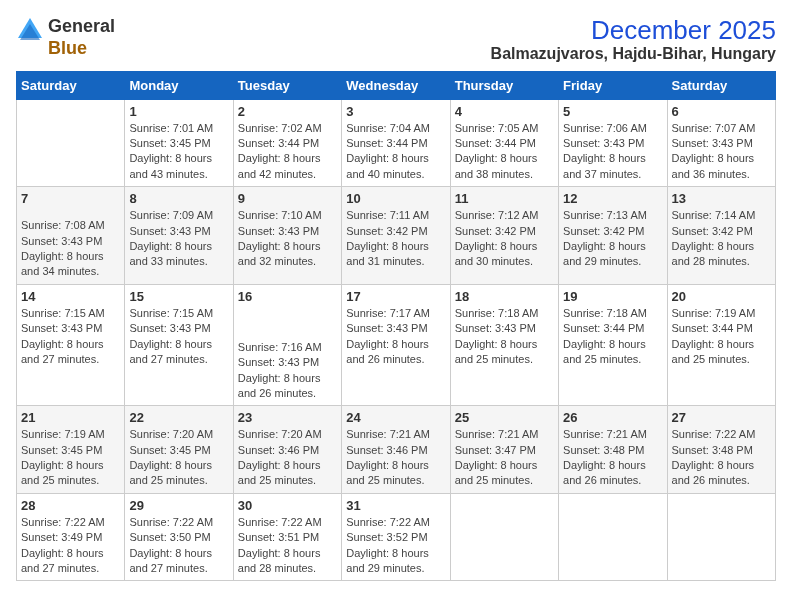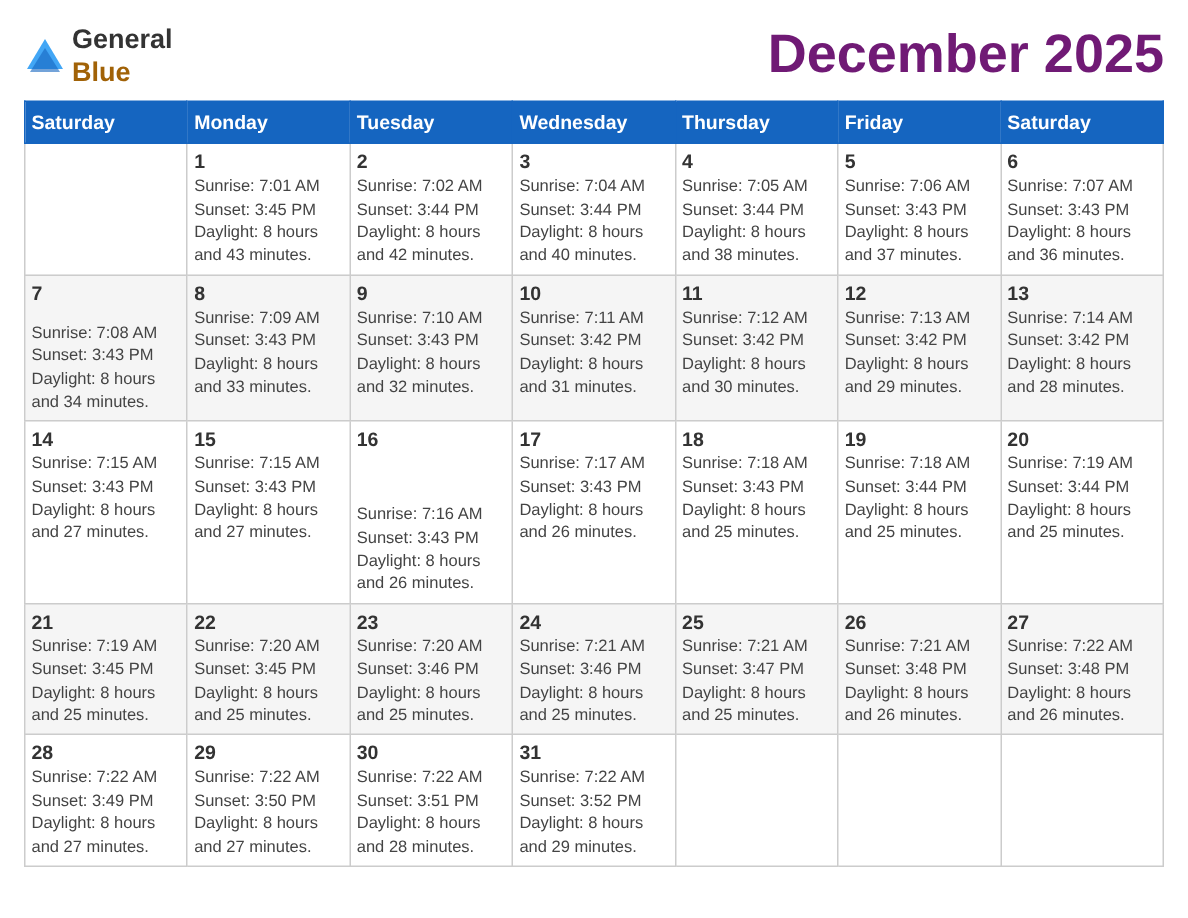--- a/index.html
+++ b/index.html
@@ -11,41 +11,40 @@
       padding: 16px;
     }
     .header-area {
       display: flex;
       justify-content: space-between;
       align-items: flex-start;
       margin-bottom: 8px;
     }
     .logo {
       display: flex;
-      align-items: center;
       gap: 4px;
     }
     .logo-text {
       font-size: 18px;
       font-weight: bold;
       line-height: 1.2;
     }
     .logo-general { color: #333; }
     .logo-blue { color: #a16207; }
     .logo-icon {
       width: 28px;
       height: 28px;
     }
     .title-area {
       text-align: right;
     }
     .month-title {
-      font-size: 36px;
-      font-weight: bold;
-      color: #701a75;
+      font-size: 26px;
+      font-weight: normal;
+      color: #1d4ed8;
       line-height: 1.1;
     }
     .subtitle {
       font-size: 16px;
       font-weight: bold;
       color: #333;
     }
     .calendar {
       width: 100%;
       border-collapse: collapse;
@@ -96,20 +95,21 @@
       <polygon points="14,2 26,22 2,22" fill="#2196F3" opacity="0.85"></polygon>
       <polygon points="14,8 24,24 4,24" fill="#1565C0" opacity="0.6"></polygon>
     </svg>
     <div class="logo-text">
       <span class="logo-general">General</span><br>
       <span class="logo-blue">Blue</span>
     </div>
   </div>
   <div class="title-area">
     <div class="month-title">December 2025</div>
+    <div class="subtitle">Balmazujvaros, Hajdu-Bihar, Hungary</div>
   </div>
 </div>
 
 <table class="calendar">
   <thead>
     <tr>
     <th>Saturday</th>
         <th>Monday</th>
         <th>Tuesday</th>
         <th>Wednesday</th>

